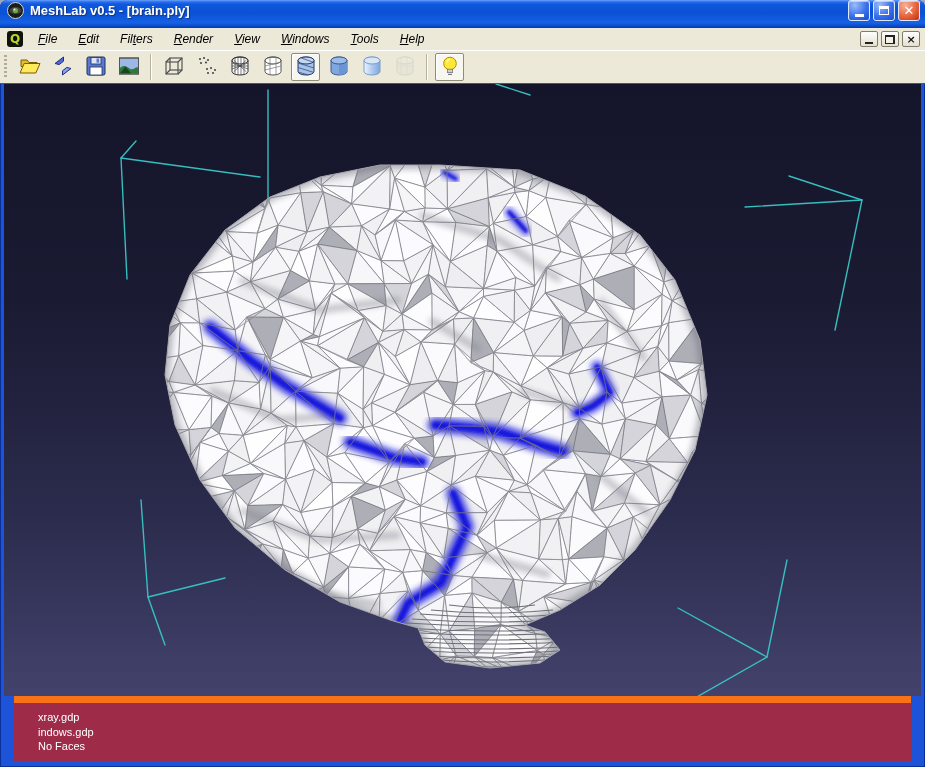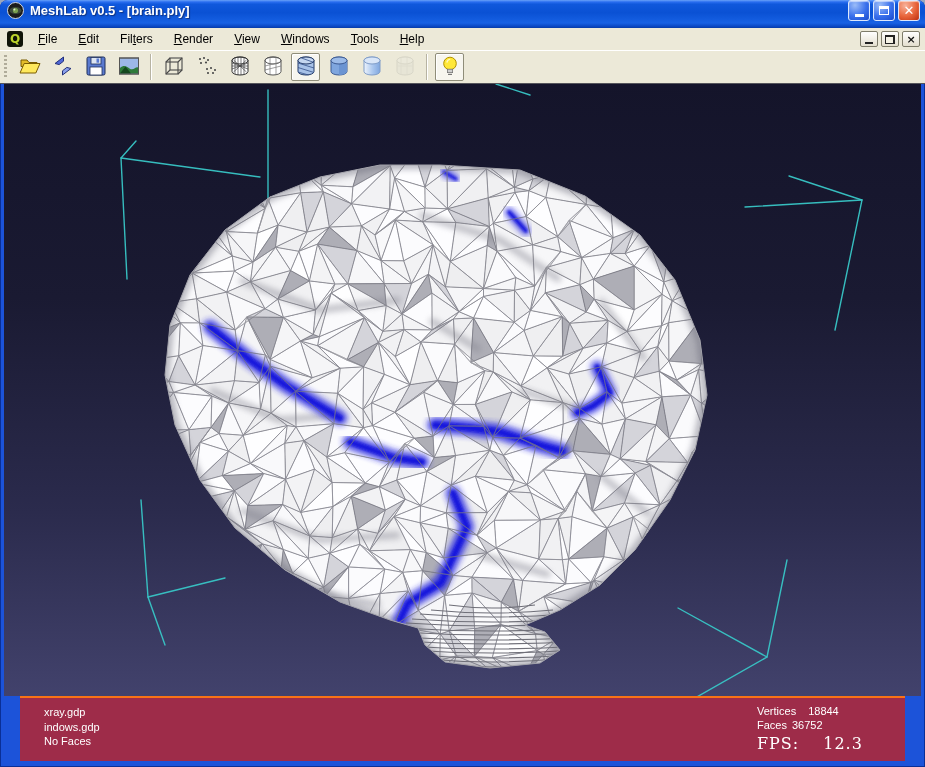--- a/index.html
+++ b/index.html
@@ -46,21 +46,21 @@
     display:flex;align-items:center;justify-content:center;padding:0;margin:0 2px;border-radius:2px;}
   .tbtn.pressed{background:#f7f6ef;border:1px solid #8f8d79;box-shadow:inset 1px 1px 0 #fff;}
   .tbtn.disabled{opacity:.45;}
   .tsep{width:0;height:26px;margin:0 5px;border-left:1px solid #b7b3a2;border-right:1px solid #fff;}
   
   .client{margin:0 4px;height:612px;position:relative;}
   .viewport{position:absolute;inset:0;overflow:hidden;cursor:default;
     background:linear-gradient(180deg,#14142a 0%,#1a1a32 35%,#2b2b4d 70%,#42426c 100%);}
   .viewport svg{position:absolute;left:0;top:0;}
   
-  .statusbar{margin:0 20px;height:65px;background:#9e2c49;border-top:2px solid #f97316;
+  .statusbar{margin:0 14px;height:65px;background:#9e2c49;border-top:7px solid #f97316;
     position:relative;color:#fff;}
   .shaders{position:absolute;left:24px;top:7px;font-size:11px;line-height:14.5px;}
   .stats{position:absolute;right:6px;top:6px;width:142px;font-size:11px;line-height:14px;text-align:left;}
   .stats .row span.val-vert{margin-left:12px;}
   .stats .row span.val-face{margin-left:5px;}
   .fps{margin-top:5px;font-family:"DejaVu Serif",serif;font-size:16px;display:flex;gap:24px;letter-spacing:1px;}
 </style>
 </head>
 <body>
 
@@ -82,21 +82,21 @@
     <button class="wbtn blue">
         <span class="glyph-max"></span>
       </button>
     <button class="wbtn red">
         <span class="glyph-close">✕</span>
       </button>
   </div>
 
   <div class="menubar">
     <span class="q-icon">Q</span>
-    <nav id="menu-items" style="display:flex;">
+    <nav id="menu-items" style="display:flex;font-style:italic;">
         <span class="menu-item"><u>F</u>ile</span>
         <span class="menu-item"><u>E</u>dit</span>
         <span class="menu-item">Fil<u>t</u>ers</span>
         <span class="menu-item"><u>R</u>ender</span>
         <span class="menu-item"><u>V</u>iew</span>
         <span class="menu-item"><u>W</u>indows</span>
         <span class="menu-item"><u>T</u>ools</span>
         <span class="menu-item"><u>H</u>elp</span>
       </nav>
     <span class="mdi">
@@ -2341,23 +2341,15 @@
         </svg>
     </div>
   </div>
 
   <div class="statusbar">
     <div class="shaders" id="shader-list">
         <div>xray.gdp</div>
         <div>indows.gdp</div>
         <div>No Faces</div>
       </div>
-    <div class="stats">
-      <div class="row"><span>Vertices</span><span class="val-vert">18844</span></div>
-      <div class="row"><span>Faces</span><span class="val-face">36752</span></div>
-      <div class="fps">
-          <span>FPS:</span>
-          <span>12.3</span>
-        </div>
-    </div>
   </div>
 
 </div>
 
 </body></html>

